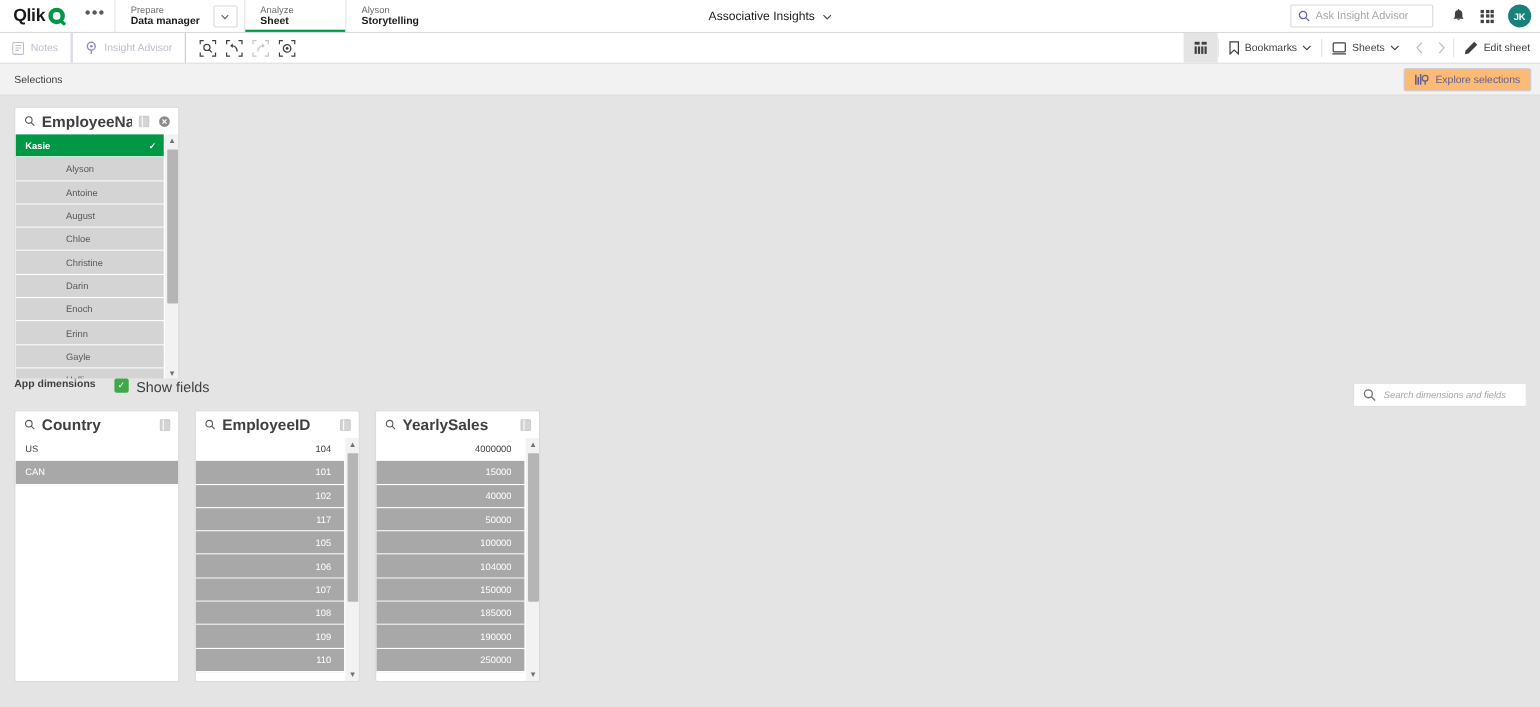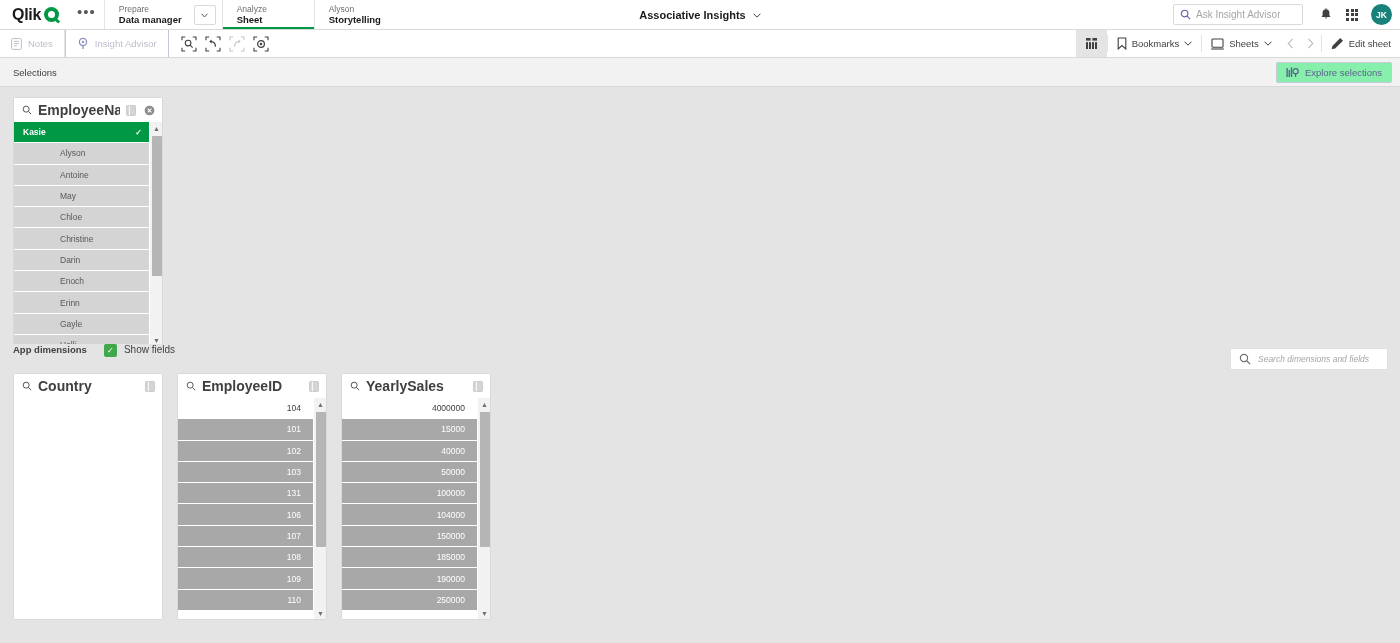--- a/index.html
+++ b/index.html
@@ -111,21 +111,21 @@
     position: absolute;
     left: 0; right: 0; top: 0;
     height: 30px;
     display: flex; align-items: center; justify-content: center;
     gap: 7px;
     pointer-events: none;
   }
   .doc-title > * { pointer-events: auto; }
   .doc-title-text {
     font-size: 11px;
-    font-weight: 700;
+    font-weight: 400;
     color: #1a1a1a;
     text-align: center;
   }
   .doc-title-chev { font-size: 8px; color: #404040; cursor: pointer; }
   .topbar-right {
     margin-left: auto;
     display: flex; align-items: center;
     gap: 0px;
     padding-right: 8px;
     position: relative;
@@ -239,21 +239,21 @@
   .sel-bar-label {
     font-size: 9.5px;
     color: #404040;
   }
   .explore-btn {
     position: absolute;
     right: 8px; top: 4px;
     height: 21px;
     border: 1px solid #c8c8dc;
     border-radius: 2px;
-    background: #86efac;
+    background: #fdba74;
     display: flex; align-items: center;
     gap: 6px;
     padding: 0 9px;
     font-size: 9.5px;
     color: #5f5f8f;
     cursor: pointer;
   }
 
   
   .sel-area {
@@ -357,21 +357,21 @@
   }
   .cbx {
     width: 13px; height: 13px;
     background: #3fa84b;
     border-radius: 2px;
     display: flex; align-items: center; justify-content: center;
     color: #fff; font-size: 8px;
     cursor: pointer;
     margin-right: 7px;
   }
-  .showfields-label { font-size: 10px; color: #404040; cursor: pointer; }
+  .showfields-label { font-size: 13px; color: #404040; cursor: pointer; }
   .dimsearch {
     position: absolute;
     right: 12px; top: 4px;
     width: 158px; height: 22px;
     background: #fff;
     border: 1px solid #e0e0e0;
     display: flex; align-items: center;
     gap: 7px;
     padding: 0 8px;
   }
@@ -633,21 +633,21 @@
           <span>Kasie</span>
           <span class="lb-check">✓</span>
         </div>
         <div class="lb-row alt-state">
             <span>Alyson</span>
           </div>
         <div class="lb-row alt-state">
             <span>Antoine</span>
           </div>
         <div class="lb-row alt-state">
-            <span>May</span>
+            <span>August</span>
           </div>
         <div class="lb-row alt-state">
             <span>Chloe</span>
           </div>
         <div class="lb-row alt-state">
             <span>Christine</span>
           </div>
         <div class="lb-row alt-state">
             <span>Darin</span>
           </div>
@@ -701,20 +701,30 @@
       <span class="lb-title">Country</span>
       <span class="lb-head-actions">
         <span>
           <svg width="10" height="11" viewBox="0 0 10 11">
             <rect x="0.5" y="0.5" width="9" height="10" rx="1" fill="#d4d4d4" stroke="#c0c0c0" stroke-width="0.7"></rect>
             <path d="M3.4 0.6 L3.4 10.4" stroke="#ffffff" stroke-width="0.9"></path>
           </svg>
         </span>
       </span>
     </div>
+    <div class="lb-body">
+      <div class="lb-rows">
+        <div class="lb-row pos-state">
+            <span>US</span>
+          </div>
+        <div class="lb-row exc-state">
+            <span>CAN</span>
+          </div>
+      </div>
+    </div>
   </div>
 
   <div class="lb" style="width:150px; height:247px;">
     <div class="lb-head">
       <span>
         <svg width="10" height="10" viewBox="0 0 12 12">
             <circle cx="5" cy="5" r="3.6" fill="none" stroke="#595959" stroke-width="1.2"></circle>
             <path d="M7.7 7.7 L11 11" stroke="#595959" stroke-width="1.2"></path>
           </svg>
       </span>
@@ -733,24 +743,24 @@
         <div class="lb-row num pos-state">
             <span>104</span>
           </div>
         <div class="lb-row num exc-state">
             <span>101</span>
           </div>
         <div class="lb-row num exc-state">
             <span>102</span>
           </div>
         <div class="lb-row num exc-state">
-            <span>103</span>
-          </div>
-        <div class="lb-row num exc-state">
-            <span>131</span>
+            <span>117</span>
+          </div>
+        <div class="lb-row num exc-state">
+            <span>105</span>
           </div>
         <div class="lb-row num exc-state">
             <span>106</span>
           </div>
         <div class="lb-row num exc-state">
             <span>107</span>
           </div>
         <div class="lb-row num exc-state">
             <span>108</span>
           </div>

